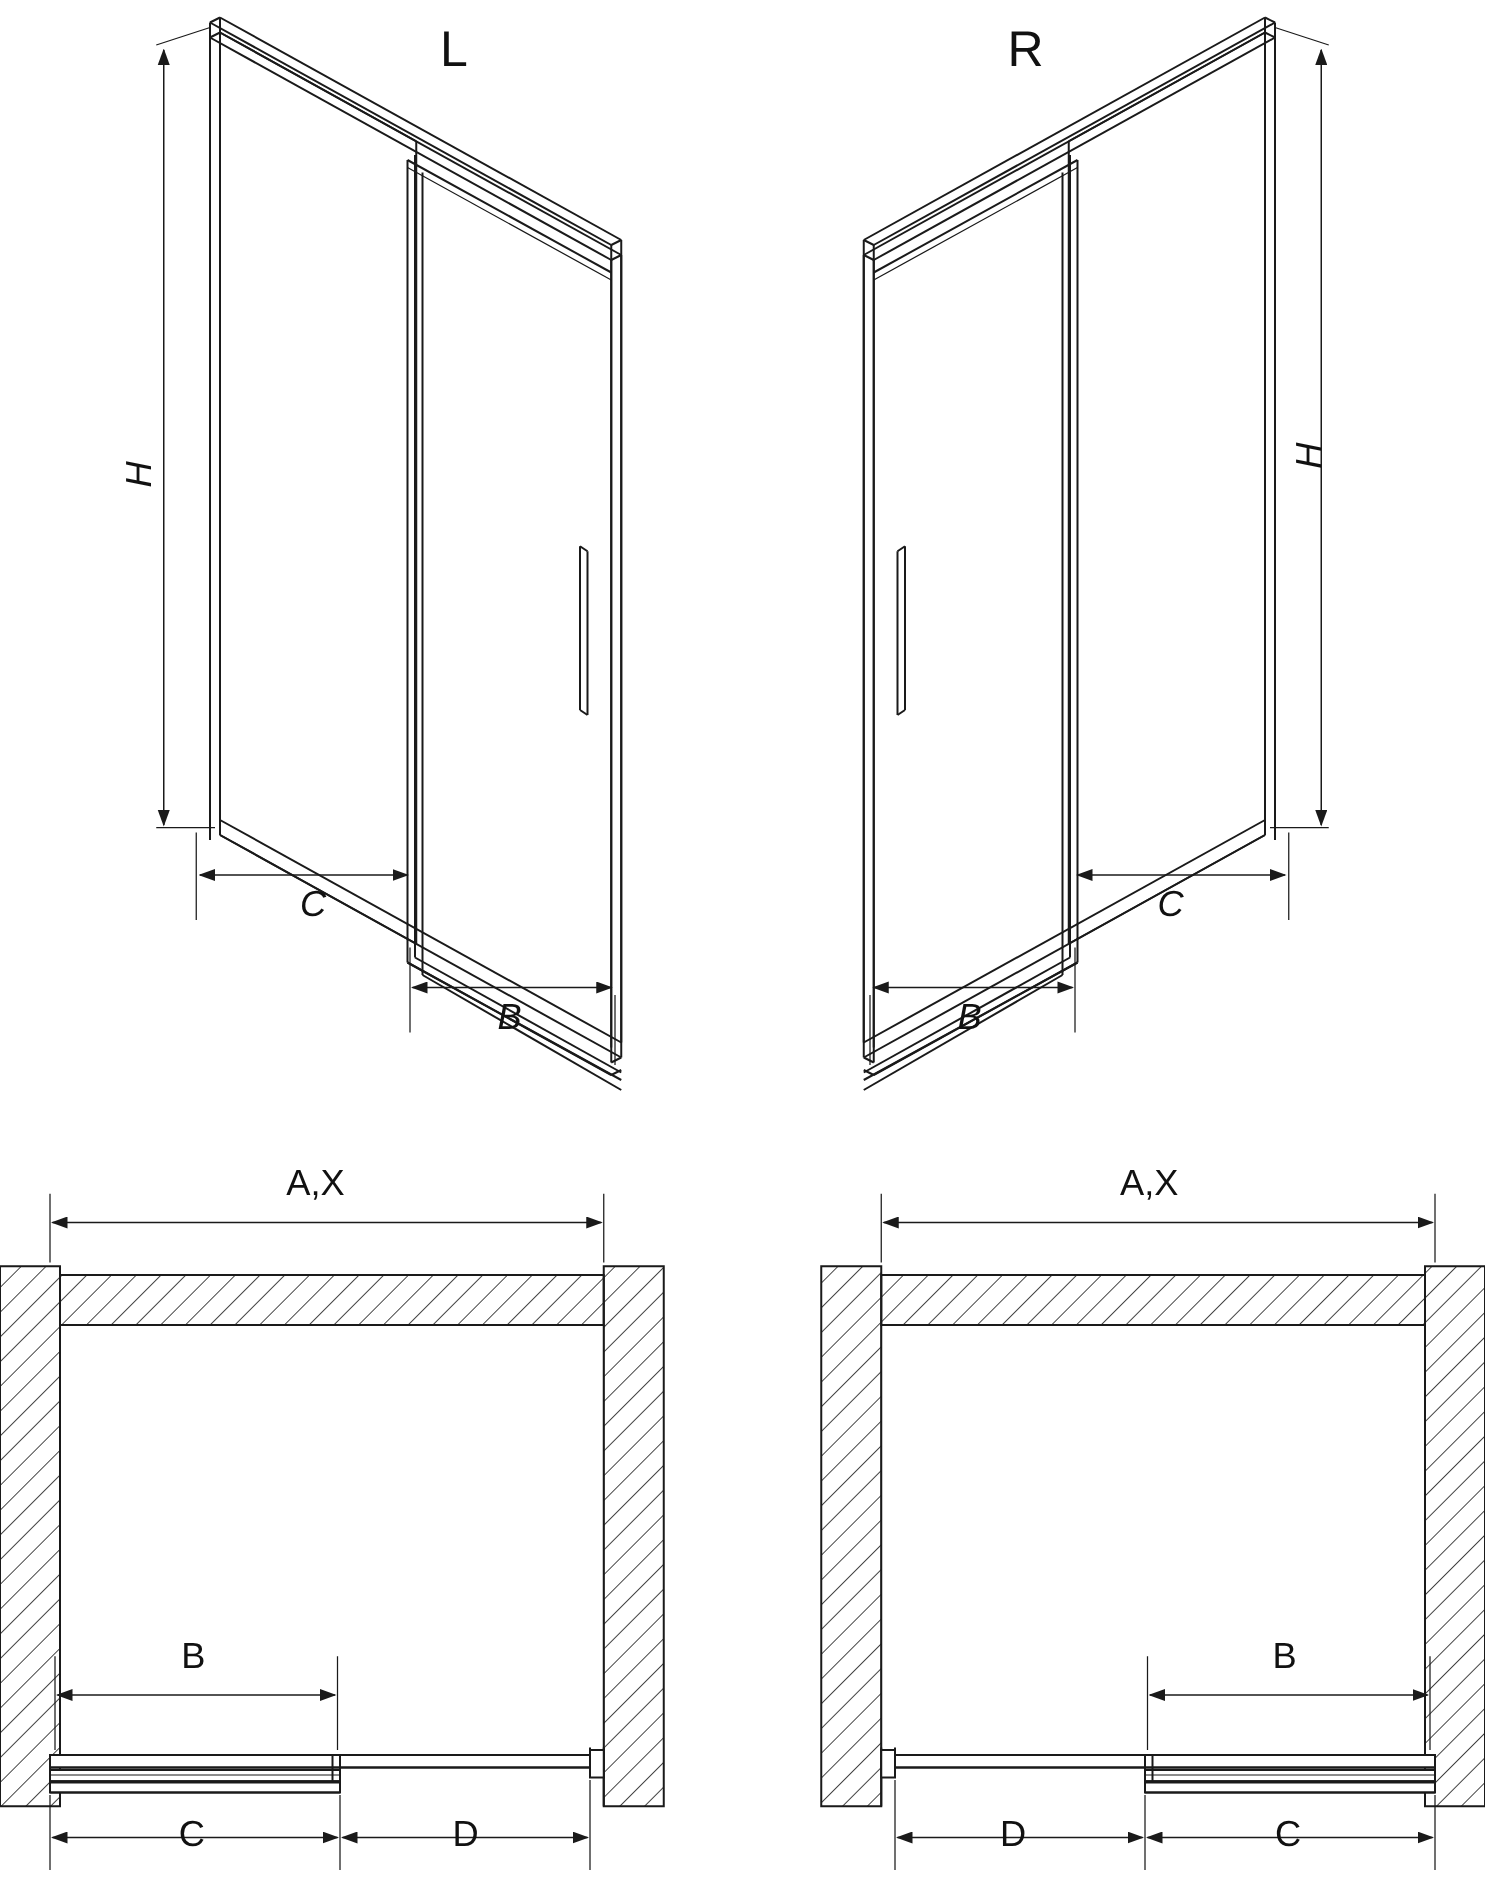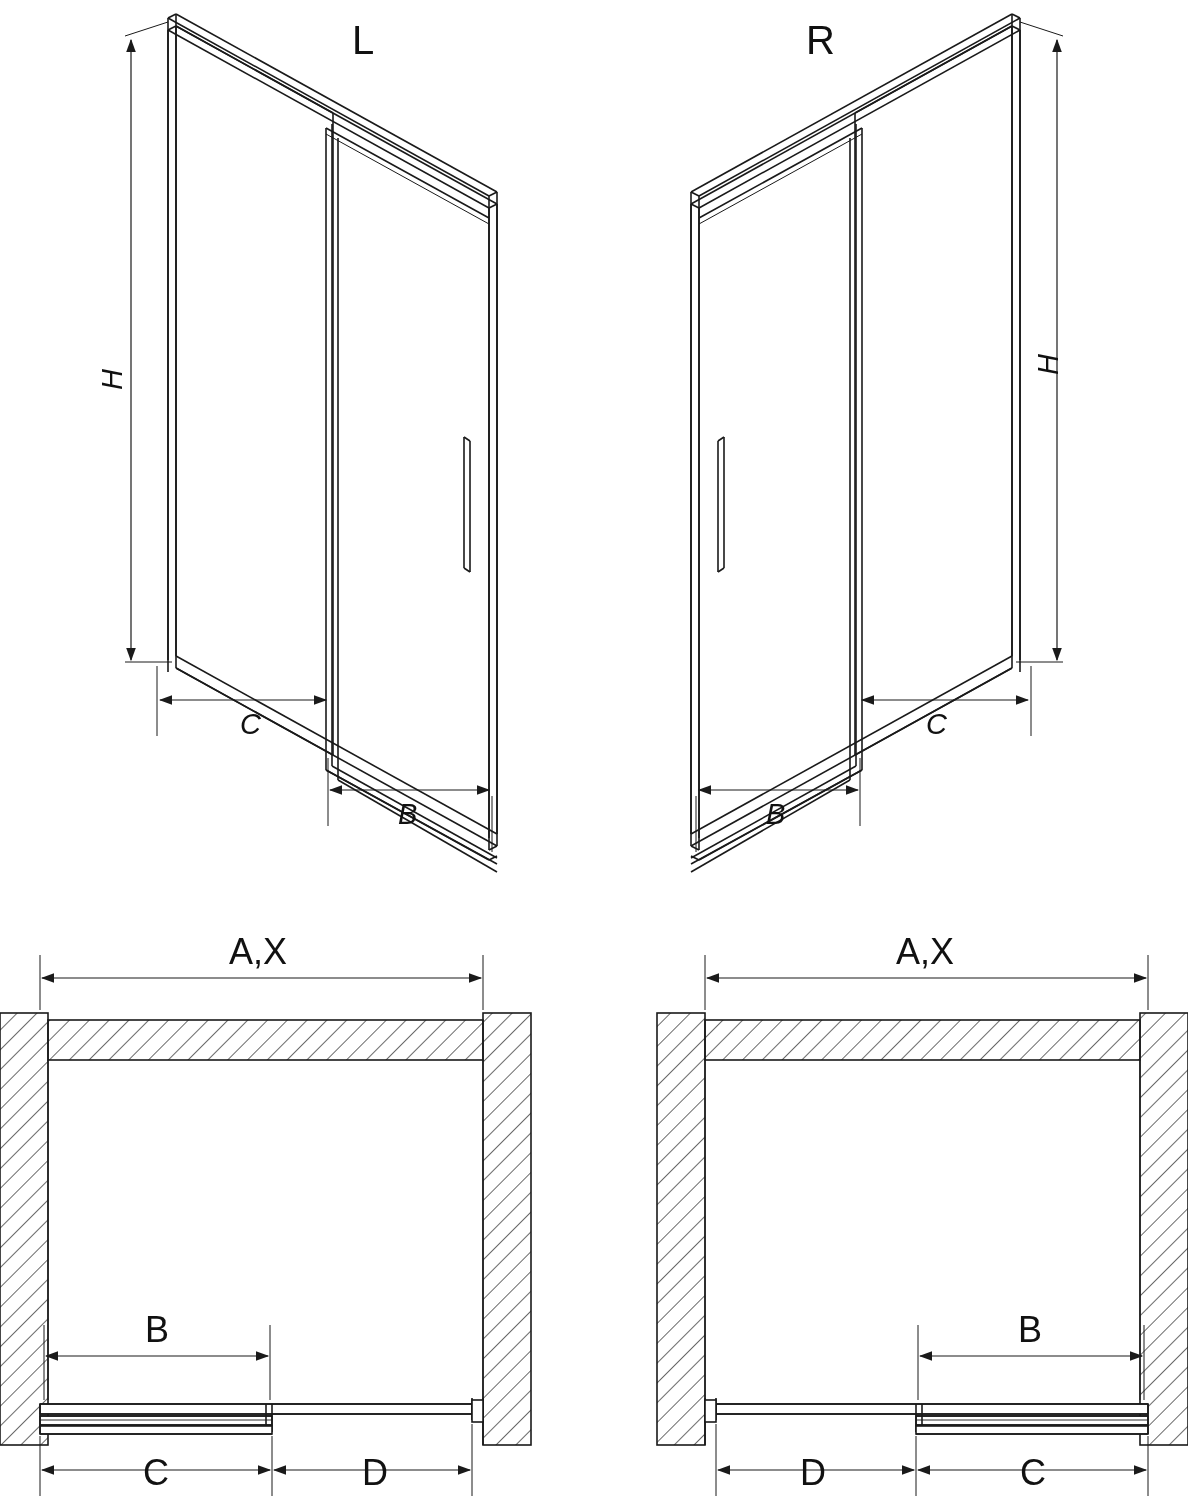--- a/index.html
+++ b/index.html
@@ -1,21 +1,21 @@
 <!DOCTYPE html>
 <html><head>
 <meta charset="utf-8">
 <style>
   html,body{margin:0;padding:0;background:#ffffff;}
   body{width:1188px;height:1504px;position:relative;font-family:"Liberation Sans",sans-serif;color:#1a1a1a;overflow:hidden;}
   .stage{position:absolute;inset:0;}
   svg{position:absolute;left:0;top:0;}
   .lbl{position:absolute;font-family:"Liberation Sans",sans-serif;color:#111;white-space:nowrap;}
   .variant{font-size:40px;font-weight:400;}
-  .dim{font-size:36px;}
+  .dim{font-size:29px;}
   .dimH{font-size:29px;transform:rotate(-90deg);transform-origin:left top;}
   .dimI{font-size:29px;font-style:italic;}
 </style>
 </head>
 <body>
 
 <div class="stage">
 
 <svg width="1188" height="1504" viewBox="0 0 1188 1504">
   <defs>

